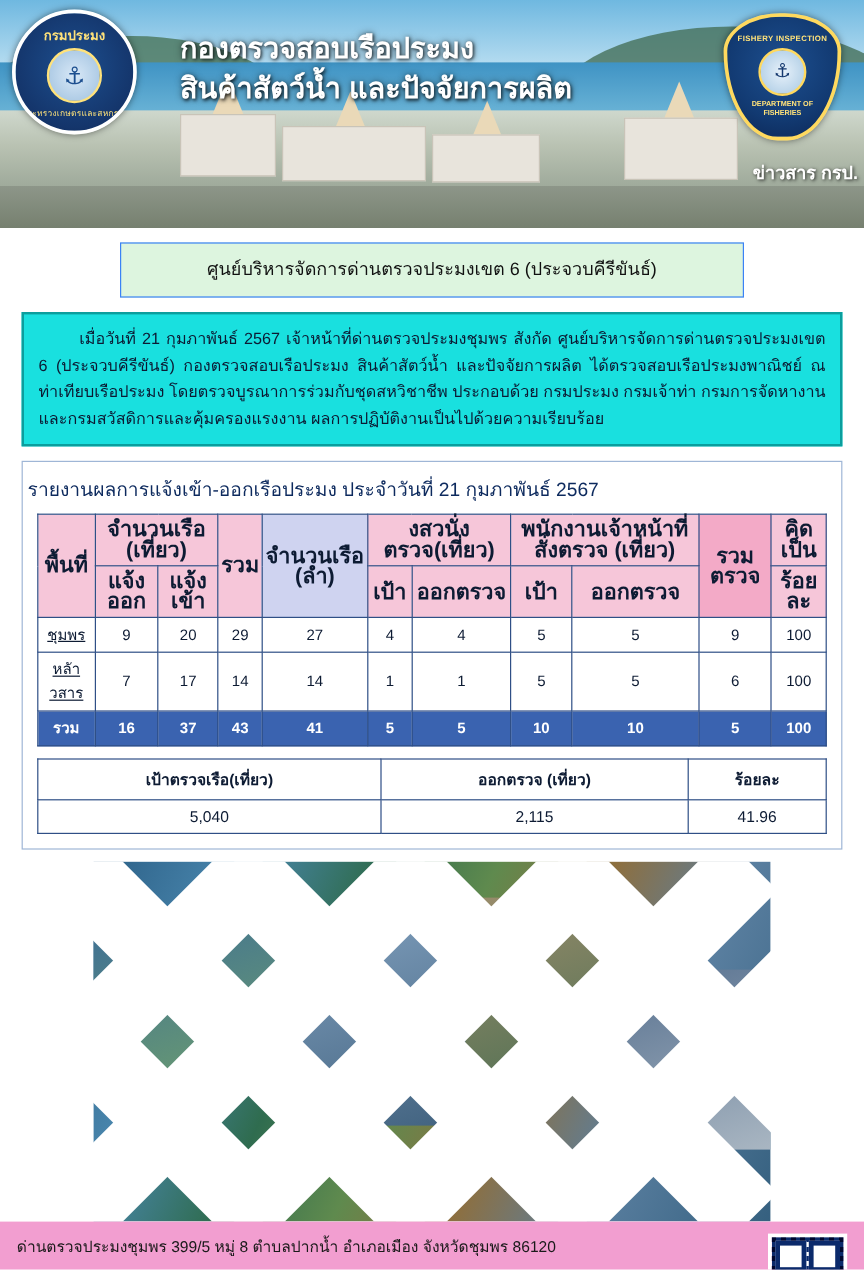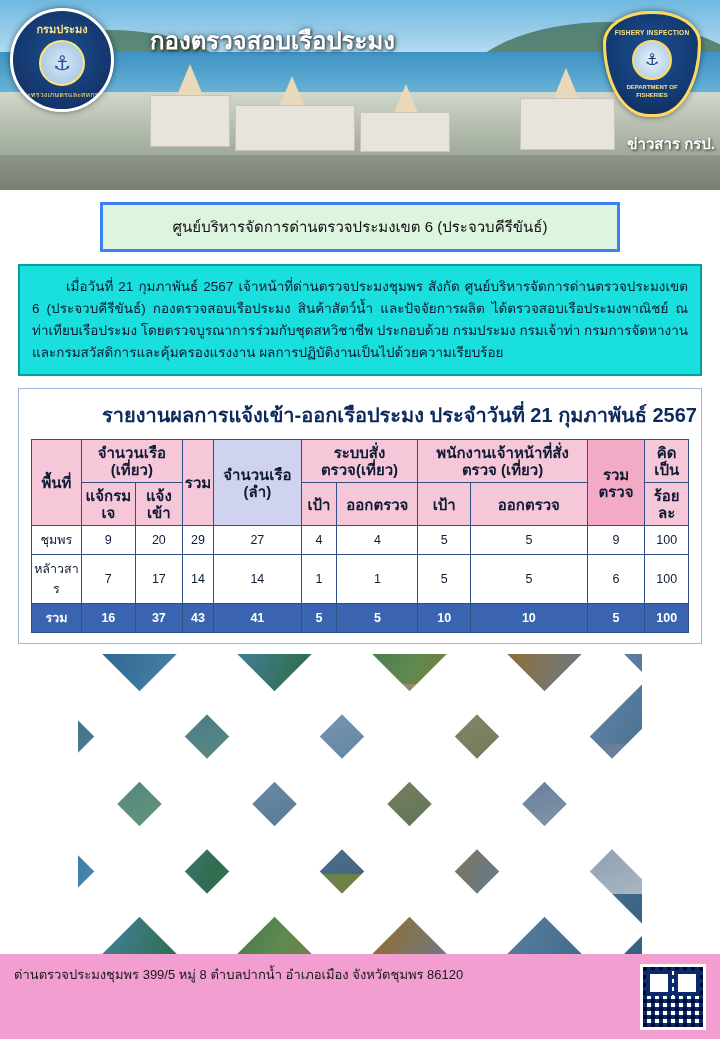--- a/index.html
+++ b/index.html
@@ -130,21 +130,21 @@
   .body-wrap {
     position: relative;
     width: 720px;
     background: #ffffff;
     padding: 0;
   }
 
   .center-box {
     margin: 12px 100px 0 100px;
     background: #ddf5df;
-    border: 3px solid #3b82f6;
+    border: 1px solid #3b82f6;
     padding: 10px 8px;
     text-align: center;
     font-size: 15px;
     line-height: 24px;
     color: #111;
   }
 
   .intro-box {
     margin: 12px 18px 0 18px;
     background: #19e0df;
@@ -156,51 +156,51 @@
     text-align: justify;
     text-indent: 34px;
   }
 
   .report-block {
     margin: 12px 18px 0 18px;
     border: 1px solid #9fb6d6;
     background: #ffffff;
   }
   .report-title {
-    text-align: right;
-    font-size: 20px; font-weight: bold;
+    text-align: left;
+    font-size: 16px; font-weight: normal;
     color: #0d2a5e;
     padding: 10px 4px 8px 4px;
   }
 
   table.main {
     border-collapse: collapse;
     width: calc(100% - 24px);
     margin: 0 12px 10px 12px;
     font-size: 12.5px;
   }
   table.main th, table.main td {
     border: 1px solid #2f4f86;
     text-align: center;
     padding: 4px 2px;
     color: #0d1b33;
   }
   table.main thead th {
     background: #f6c6d9;
     font-weight: bold;
-    font-size: 15px;
+    font-size: 18px;
     line-height: 17px;
   }
   table.main thead th.lav { background: #cfd3f0; }
   table.main thead th.pink-dark { background: #f3aac7; }
   table.main tbody td { background: #ffffff; height: 26px; }
   table.main tbody tr.total td {
     background: #3a63b0; color: #ffffff; font-weight: bold;
   }
-  td.area-cell { background: #ffffff; }
+  td.area-cell { background: #ffffff; text-decoration: underline; }
 
   .subtitle-bar {
     background: #3a63b0;
     color: #ffffff;
     text-align: center;
     font-weight: bold;
     font-size: 15px;
     padding: 7px 4px;
     margin: 0 12px;
   }
@@ -291,20 +291,21 @@
     <div class="road"></div>
 
     <div class="logo-left">
       <div class="ring-top">กรมประมง</div>
       <div class="emblem">⚓</div>
       <div class="ring-bot">กระทรวงเกษตรและสหกรณ์</div>
     </div>
 
     <div class="banner-title">
       <div>กองตรวจสอบเรือประมง</div>
+      <div>สินค้าสัตว์น้ำ และปัจจัยการผลิต</div>
     </div>
 
     <div class="banner-news">ข่าวสาร กรป.</div>
 
     <div class="logo-right">
       <div class="shield">
         <div class="sh-top">FISHERY INSPECTION</div>
         <div class="sh-mid">⚓</div>
         <div class="sh-bot">DEPARTMENT OF FISHERIES</div>
       </div>
@@ -322,27 +323,27 @@
     <div class="report-block">
       <div class="report-title">รายงานผลการแจ้งเข้า-ออกเรือประมง ประจำวันที่  21 กุมภาพันธ์ 2567</div>
 
       <table class="main">
         <thead>
           <tr>
             <th rowspan="2">พื้นที่</th>
             <th colspan="2">จำนวนเรือ (เที่ยว)</th>
             <th rowspan="2">รวม</th>
             <th rowspan="2" class="lav">จำนวนเรือ (ลำ)</th>
-            <th colspan="2">ระบบสั่งตรวจ(เที่ยว)</th>
+            <th colspan="2">งสวนั่งตรวจ(เที่ยว)</th>
             <th colspan="2">พนักงานเจ้าหน้าที่สั่งตรวจ (เที่ยว)</th>
             <th rowspan="2" class="pink-dark">รวมตรวจ</th>
             <th>คิดเป็น</th>
           </tr>
           <tr>
-            <th>แจ้กรมเจ</th>
+            <th>แจ้งออก</th>
             <th>แจ้งเข้า</th>
             <th>เป้า</th>
             <th>ออกตรวจ</th>
             <th>เป้า</th>
             <th>ออกตรวจ</th>
             <th>ร้อยละ</th>
           </tr>
         </thead>
         <tbody>
           <tr>
@@ -381,20 +382,36 @@
             <td>5</td>
             <td>10</td>
             <td>10</td>
             <td>5</td>
             <td>100</td>
           </tr>
         </tbody>
       </table>
 
 
+      <table class="summary">
+        <thead>
+          <tr>
+            <th>เป้าตรวจเรือ(เที่ยว)</th>
+            <th>ออกตรวจ (เที่ยว)</th>
+            <th>ร้อยละ</th>
+          </tr>
+        </thead>
+        <tbody>
+          <tr>
+            <td>5,040</td>
+            <td>2,115</td>
+            <td>41.96</td>
+          </tr>
+        </tbody>
+      </table>
     </div>
 
     <div class="collage">
       <div class="strip"></div>
       <div class="ph p1"></div>
       <div class="ph p2"></div>
       <div class="ph p3"></div>
       <div class="ph p4"></div>
       <div class="v-white" style="left:40px;  top:-60px;"></div>
       <div class="v-white" style="left:175px; top:-60px;"></div>

